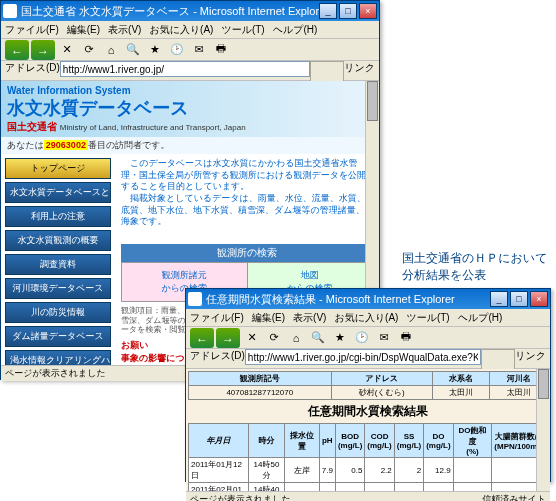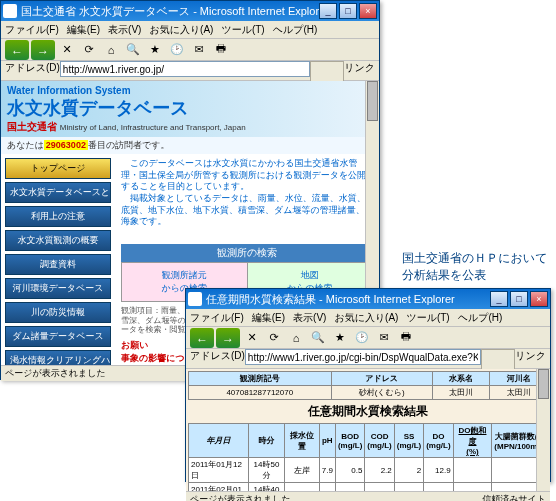--- a/index.html
+++ b/index.html
@@ -224,21 +224,21 @@
               <th style="white-space: pre-line;">採水位置</th>
               <th style="white-space: pre-line;">pH</th>
               <th style="white-space: pre-line;">BOD
 (mg/L)</th>
               <th style="white-space: pre-line; margin-top: 36px;">COD
 (mg/L)</th>
               <th style="white-space: pre-line;">SS
 (mg/L)</th>
               <th style="white-space: pre-line;">DO
 (mg/L)</th>
-              <th style="white-space: pre-line; text-decoration: underline;">DO飽和度
+              <th style="white-space: pre-line;">DO飽和度
 (%)</th>
               <th style="white-space: pre-line;">大腸菌群数(1)
 (MPN/100mL)</th>
             </tr>
         </tbody>
           <tbody id="data-body">
             <tr>
               <td class="left">2011年01月12日</td>
               <td>14時50分</td>
               <td>左岸</td>

